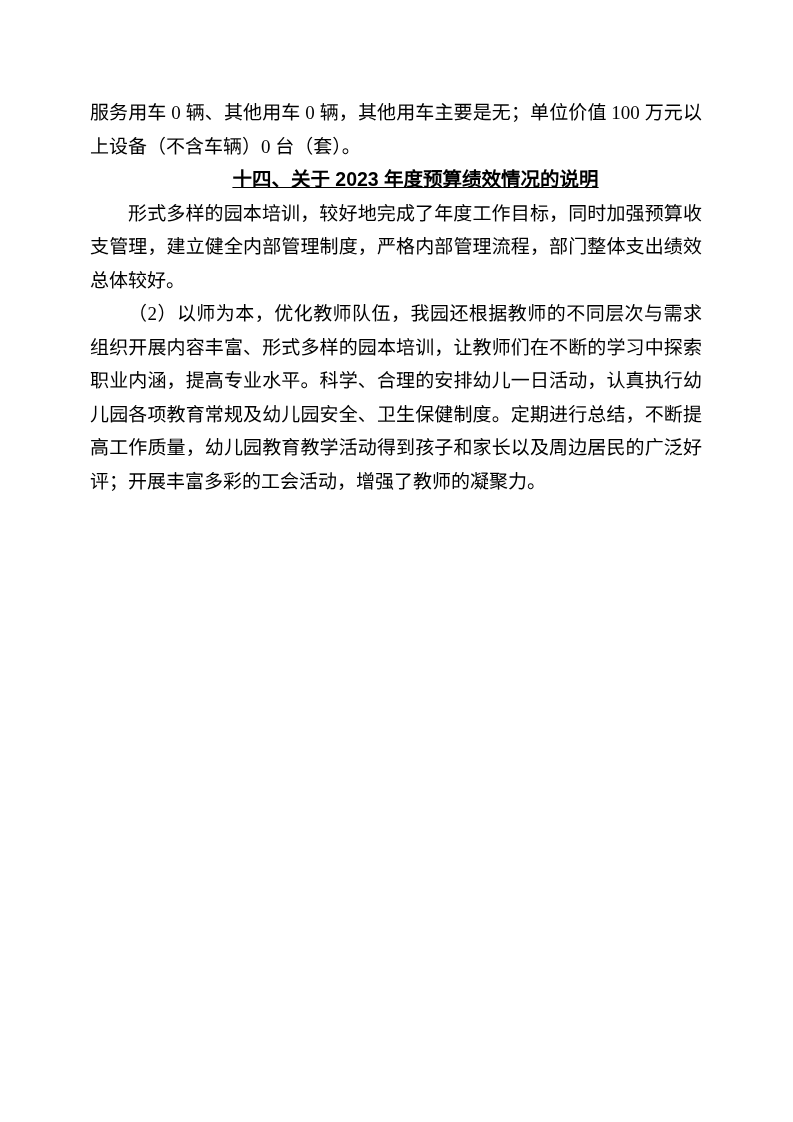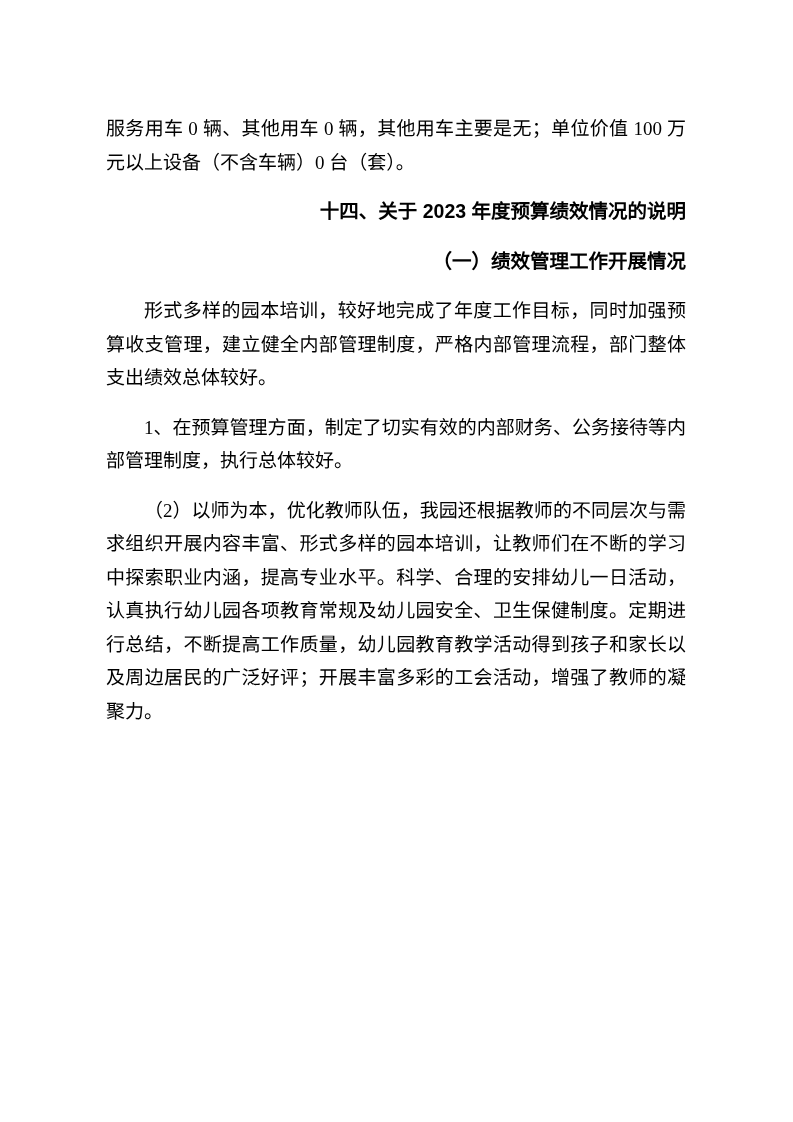--- a/index.html
+++ b/index.html
@@ -17,47 +17,46 @@
     width: 793px;
     height: 1122px;
     background: #ffffff;
     padding: 96px 91px 0 90px;
     font-family: "Liberation Serif", "DejaVu Serif", serif;
     font-size: 19px;
     line-height: 33.5px;
     color: #000000;
   }
   .page p {
-    margin: 16px;
+    margin: 0;
     padding: 0;
     text-align: justify;
     text-justify: inter-ideograph;
     text-indent: 2em;
   }
   .page p.no-indent {
     text-indent: 0;
   }
   .page p.heading {
     font-family: "Liberation Sans", "DejaVu Sans", sans-serif;
     font-weight: 700;
     font-size: 19.5px;
-    text-align: right;
+    text-align: center;
+    text-decoration: underline;
   }
 </style>
 </head>
 <body>
 
 <div class="page" lang="zh-CN">
   <p class="no-indent">服务用车 0 辆、其他用车 0 辆，其他用车主要是无；单位价值 100 万元以上设备（不含车辆）0 台（套）。</p>
 
   <p class="heading">十四、关于 2023 年度预算绩效情况的说明</p>
 
-  <p class="heading">（一）绩效管理工作开展情况</p>
 
   <p>形式多样的园本培训，较好地完成了年度工作目标，同时加强预算收支管理，建立健全内部管理制度，严格内部管理流程，部门整体支出绩效总体较好。</p>
 
-  <p>1、在预算管理方面，制定了切实有效的内部财务、公务接待等内部管理制度，执行总体较好。</p>
 
 
 
   <p>（2）以师为本，优化教师队伍，我园还根据教师的不同层次与需求组织开展内容丰富、形式多样的园本培训，让教师们在不断的学习中探索职业内涵，提高专业水平。科学、合理的安排幼儿一日活动，认真执行幼儿园各项教育常规及幼儿园安全、卫生保健制度。定期进行总结，不断提高工作质量，幼儿园教育教学活动得到孩子和家长以及周边居民的广泛好评；开展丰富多彩的工会活动，增强了教师的凝聚力。</p>
 
 </div>
 
 </body></html>

